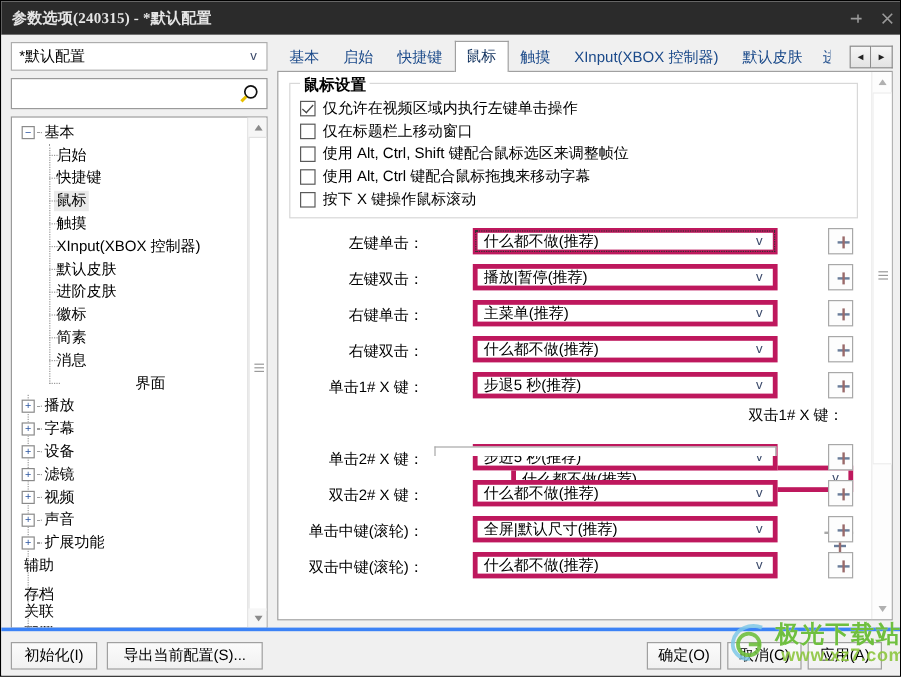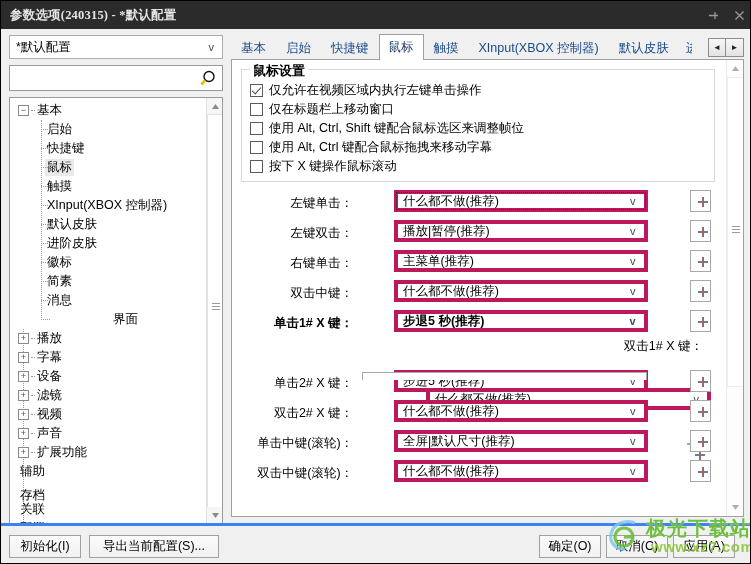--- a/index.html
+++ b/index.html
@@ -642,31 +642,31 @@
               <div class="dd">
                 <span class="dtext">主菜单(推荐)</span>
                 <span class="darrow">v</span>
               </div>
               <div class="plusbtn">
                 <span class="ph"></span>
                 <span class="pv"></span>
               </div>
             </div>
             <div class="arow" style="top: 90px;">
-              <div class="rlabel">双击中键：</div>
+              <div class="rlabel">右键双击：</div>
               <div class="dd">
                 <span class="dtext">什么都不做(推荐)</span>
                 <span class="darrow">v</span>
               </div>
               <div class="plusbtn">
                 <span class="ph"></span>
                 <span class="pv"></span>
               </div>
             </div>
-            <div class="arow" style="top: 120px; font-weight: bold;">
+            <div class="arow" style="top: 120px;">
               <div class="rlabel">单击1# X 键：</div>
               <div class="dd">
                 <span class="dtext">步退5 秒(推荐)</span>
                 <span class="darrow">v</span>
               </div>
               <div class="plusbtn">
                 <span class="ph"></span>
                 <span class="pv"></span>
               </div>
             </div>

